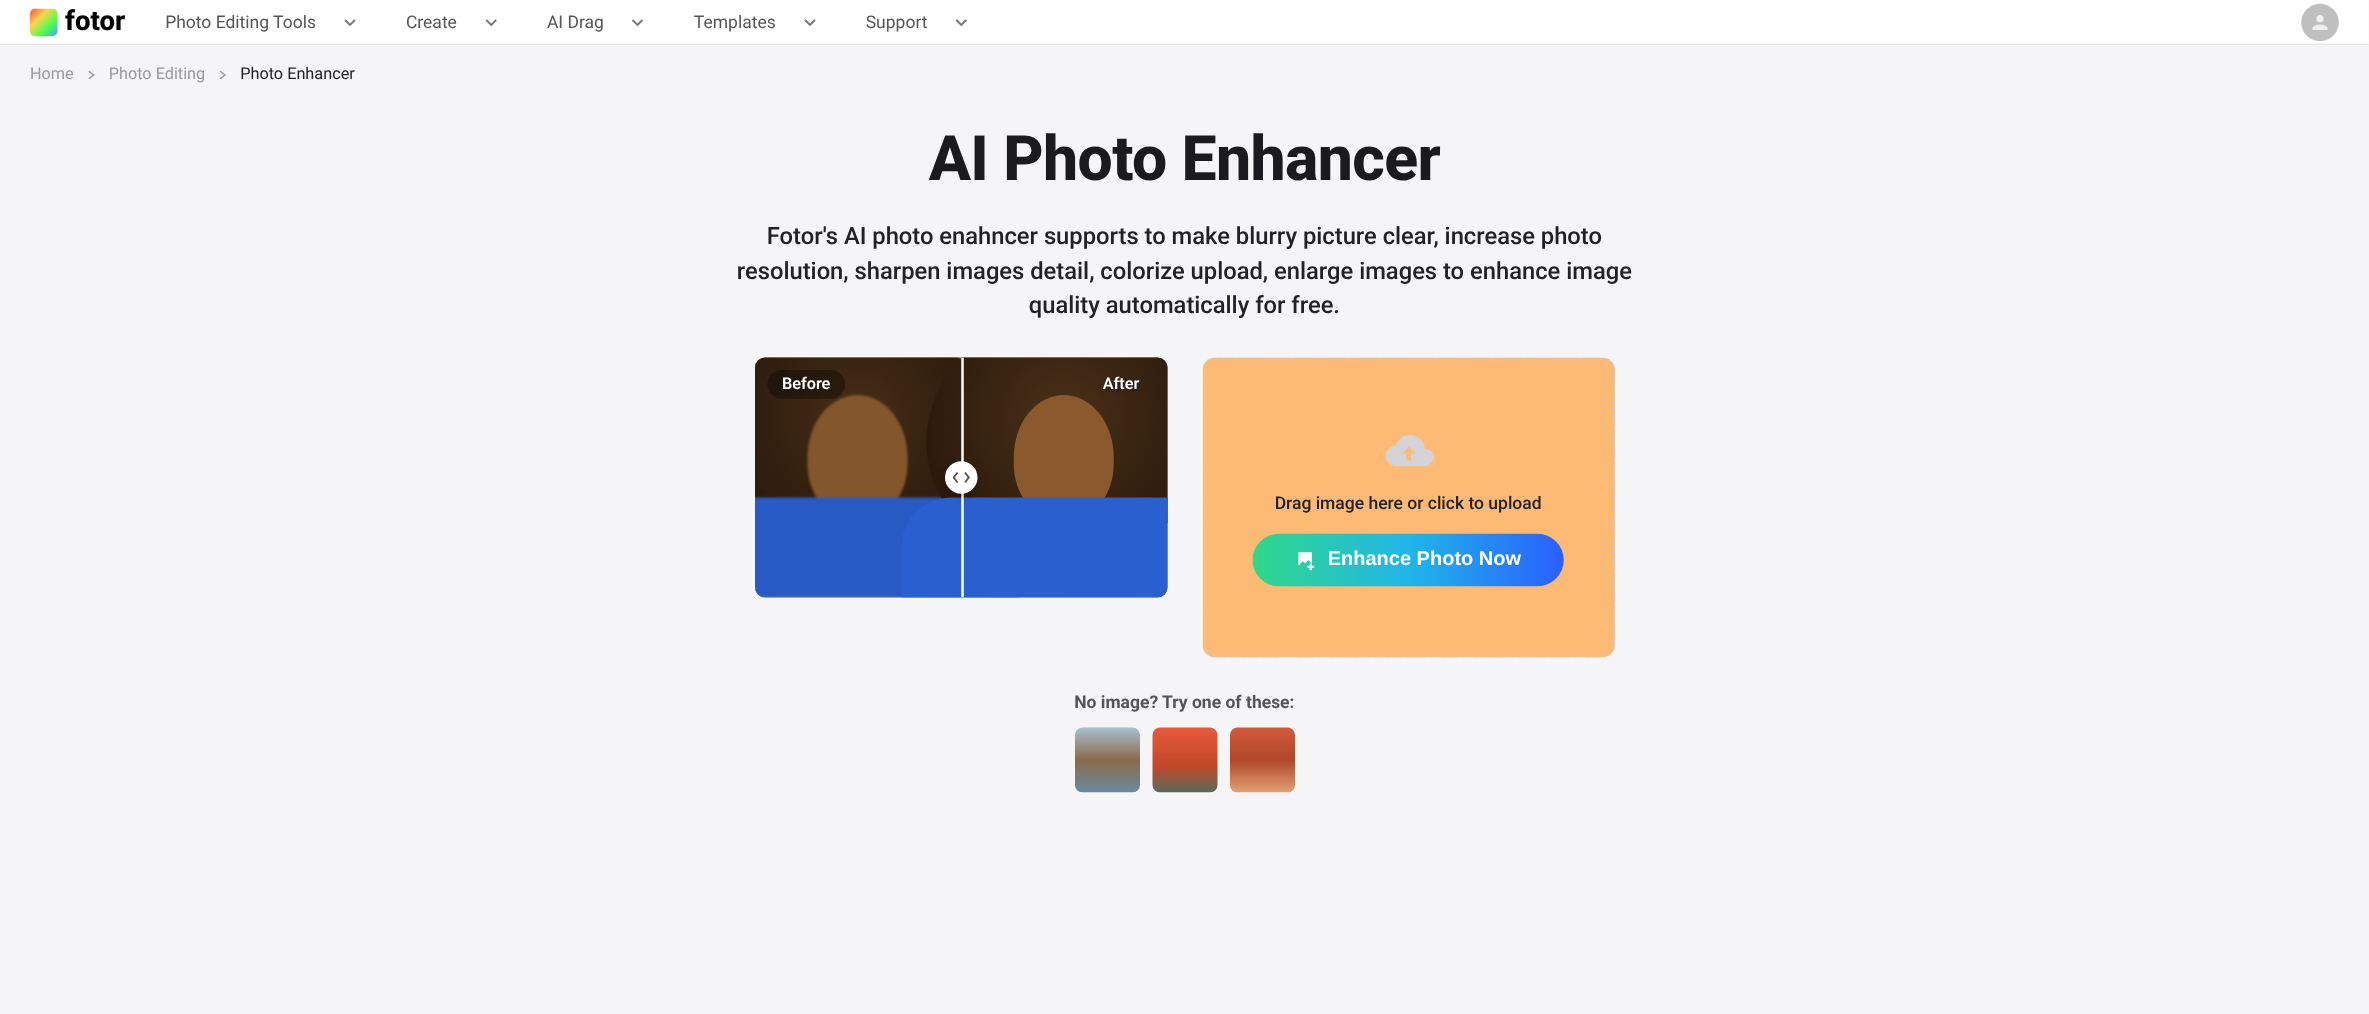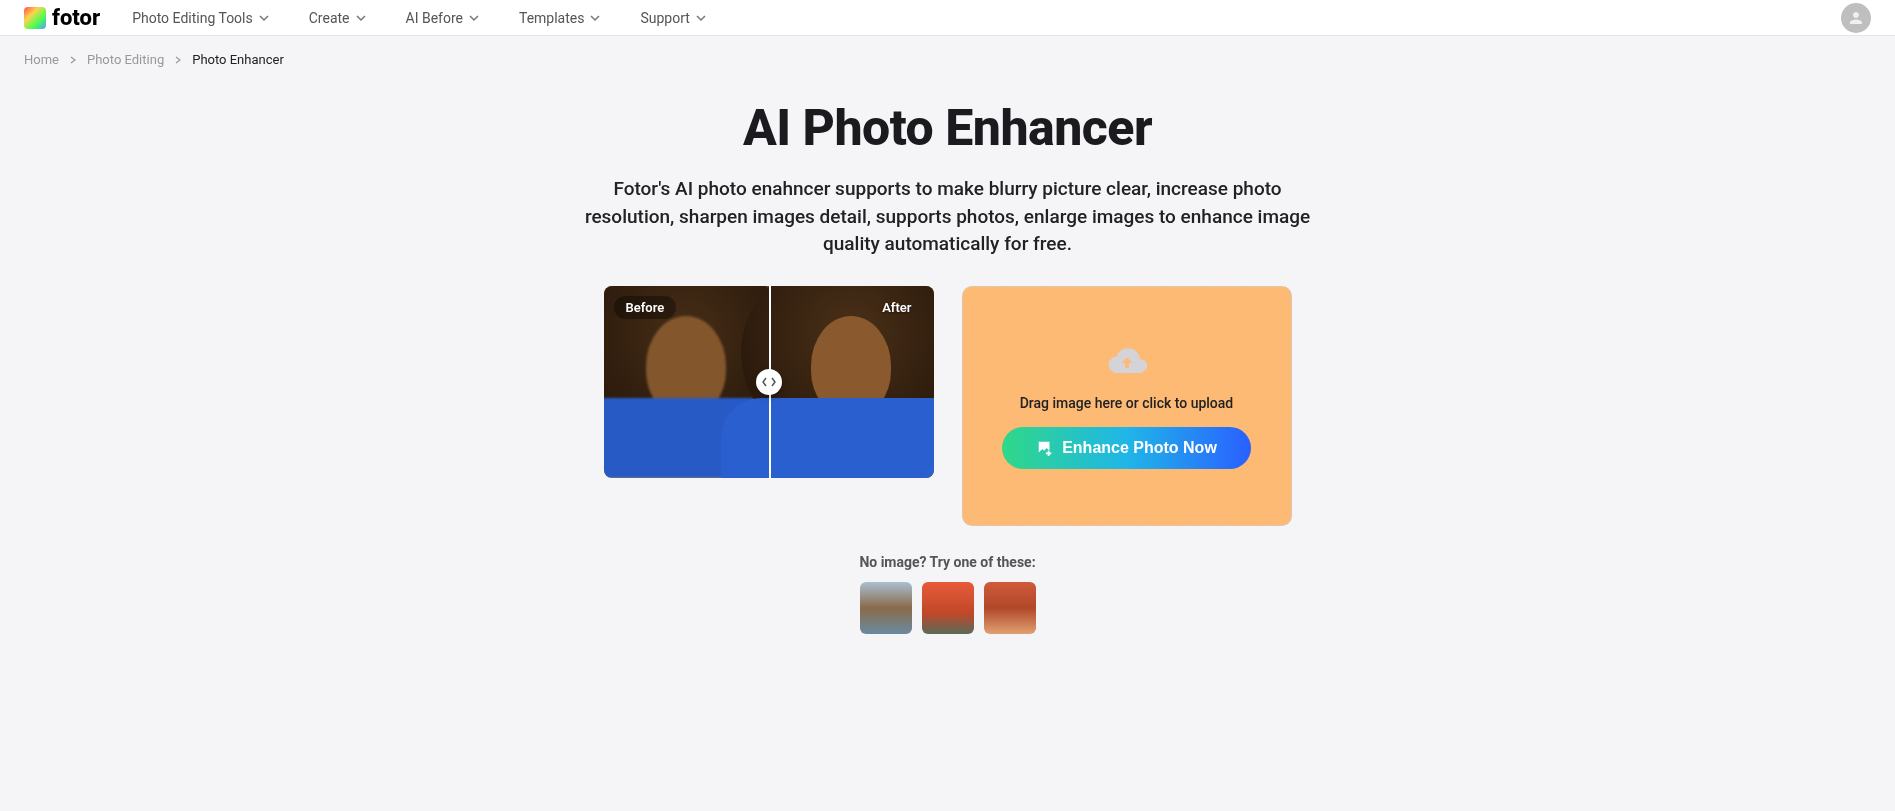--- a/index.html
+++ b/index.html
@@ -4,21 +4,21 @@
 <style>
 * { margin: 0; padding: 0; box-sizing: border-box; }
 body { font-family: -apple-system, BlinkMacSystemFont, "Segoe UI", Roboto, Helvetica, Arial, sans-serif; background: #f5f5f7; color: #1a1a1a; }
 
 
 .header { background: #fff; border-bottom: 1px solid #e5e5e7; height: 36px; display: flex; align-items: center; padding: 0 24px; }
 .logo { display: flex; align-items: center; gap: 6px; margin-right: 32px; }
 .logo-square { width: 22px; height: 22px; border-radius: 4px; background: linear-gradient(135deg, #ff4d4d 0%, #ffd24d 33%, #4dff4d 66%, #4d9eff 100%); }
 .logo-text { font-weight: 800; font-size: 22px; color: #000; }
 .nav { display: flex; gap: 40px; }
-.nav-item { display: flex; align-items: center; gap: 6px; font-size: 14px; color: #555; cursor: pointer; }
+.nav-item { display: flex; align-items: center; gap: 22px; font-size: 14px; color: #555; cursor: pointer; }
 .chevron-down { width: 10px; height: 10px; }
 .chevron-down svg { display: block; }
 .header-right { margin-left: auto; }
 .avatar { width: 30px; height: 30px; border-radius: 50%; background: #bfbfbf; display: flex; align-items: center; justify-content: center; }
 .avatar svg { width: 18px; height: 18px; fill: #f0f0f0; }
 
 
 .breadcrumb { padding: 16px 24px; display: flex; align-items: center; gap: 10px; font-size: 13px; color: #999; }
 .breadcrumb-link { color: #999; cursor: pointer; }
 .breadcrumb-current { color: #222; font-weight: 400; }
@@ -82,21 +82,21 @@
     </div>
     <div class="nav-item">
       <span>Create</span>
       <span class="chevron-down">
           <svg viewBox="0 0 10 10">
             <path d="M1 3l4 4 4-4" stroke="#777" stroke-width="1.5" fill="none"></path>
           </svg>
         </span>
     </div>
     <div class="nav-item">
-      <span>AI Before</span>
+      <span>AI Drag</span>
       <span class="chevron-down">
           <svg viewBox="0 0 10 10">
             <path d="M1 3l4 4 4-4" stroke="#777" stroke-width="1.5" fill="none"></path>
           </svg>
         </span>
     </div>
     <div class="nav-item">
       <span>Templates</span>
       <span class="chevron-down">
           <svg viewBox="0 0 10 10">
@@ -133,21 +133,21 @@
   <span class="chevron-right">
       <svg viewBox="0 0 8 8">
         <path d="M2 1l4 3-4 3" stroke="#999" stroke-width="1.2" fill="none"></path>
       </svg>
     </span>
   <span class="breadcrumb-current">Photo Enhancer</span>
 </div>
 
 <main class="main">
   <h1 class="title">AI Photo Enhancer</h1>
-  <p class="subtitle">Fotor's AI photo enahncer supports to make blurry picture clear, increase photo resolution, sharpen images detail, supports photos, enlarge images to enhance image quality automatically for free.</p>
+  <p class="subtitle">Fotor's AI photo enahncer supports to make blurry picture clear, increase photo resolution, sharpen images detail, colorize upload, enlarge images to enhance image quality automatically for free.</p>
 
   <div class="panels">
     <div class="preview">
       <div class="preview-left">
         <div class="portrait">
           <div class="hair"></div>
             <div class="face"></div>
             <div class="shoulders"></div>
         </div>
       </div>

